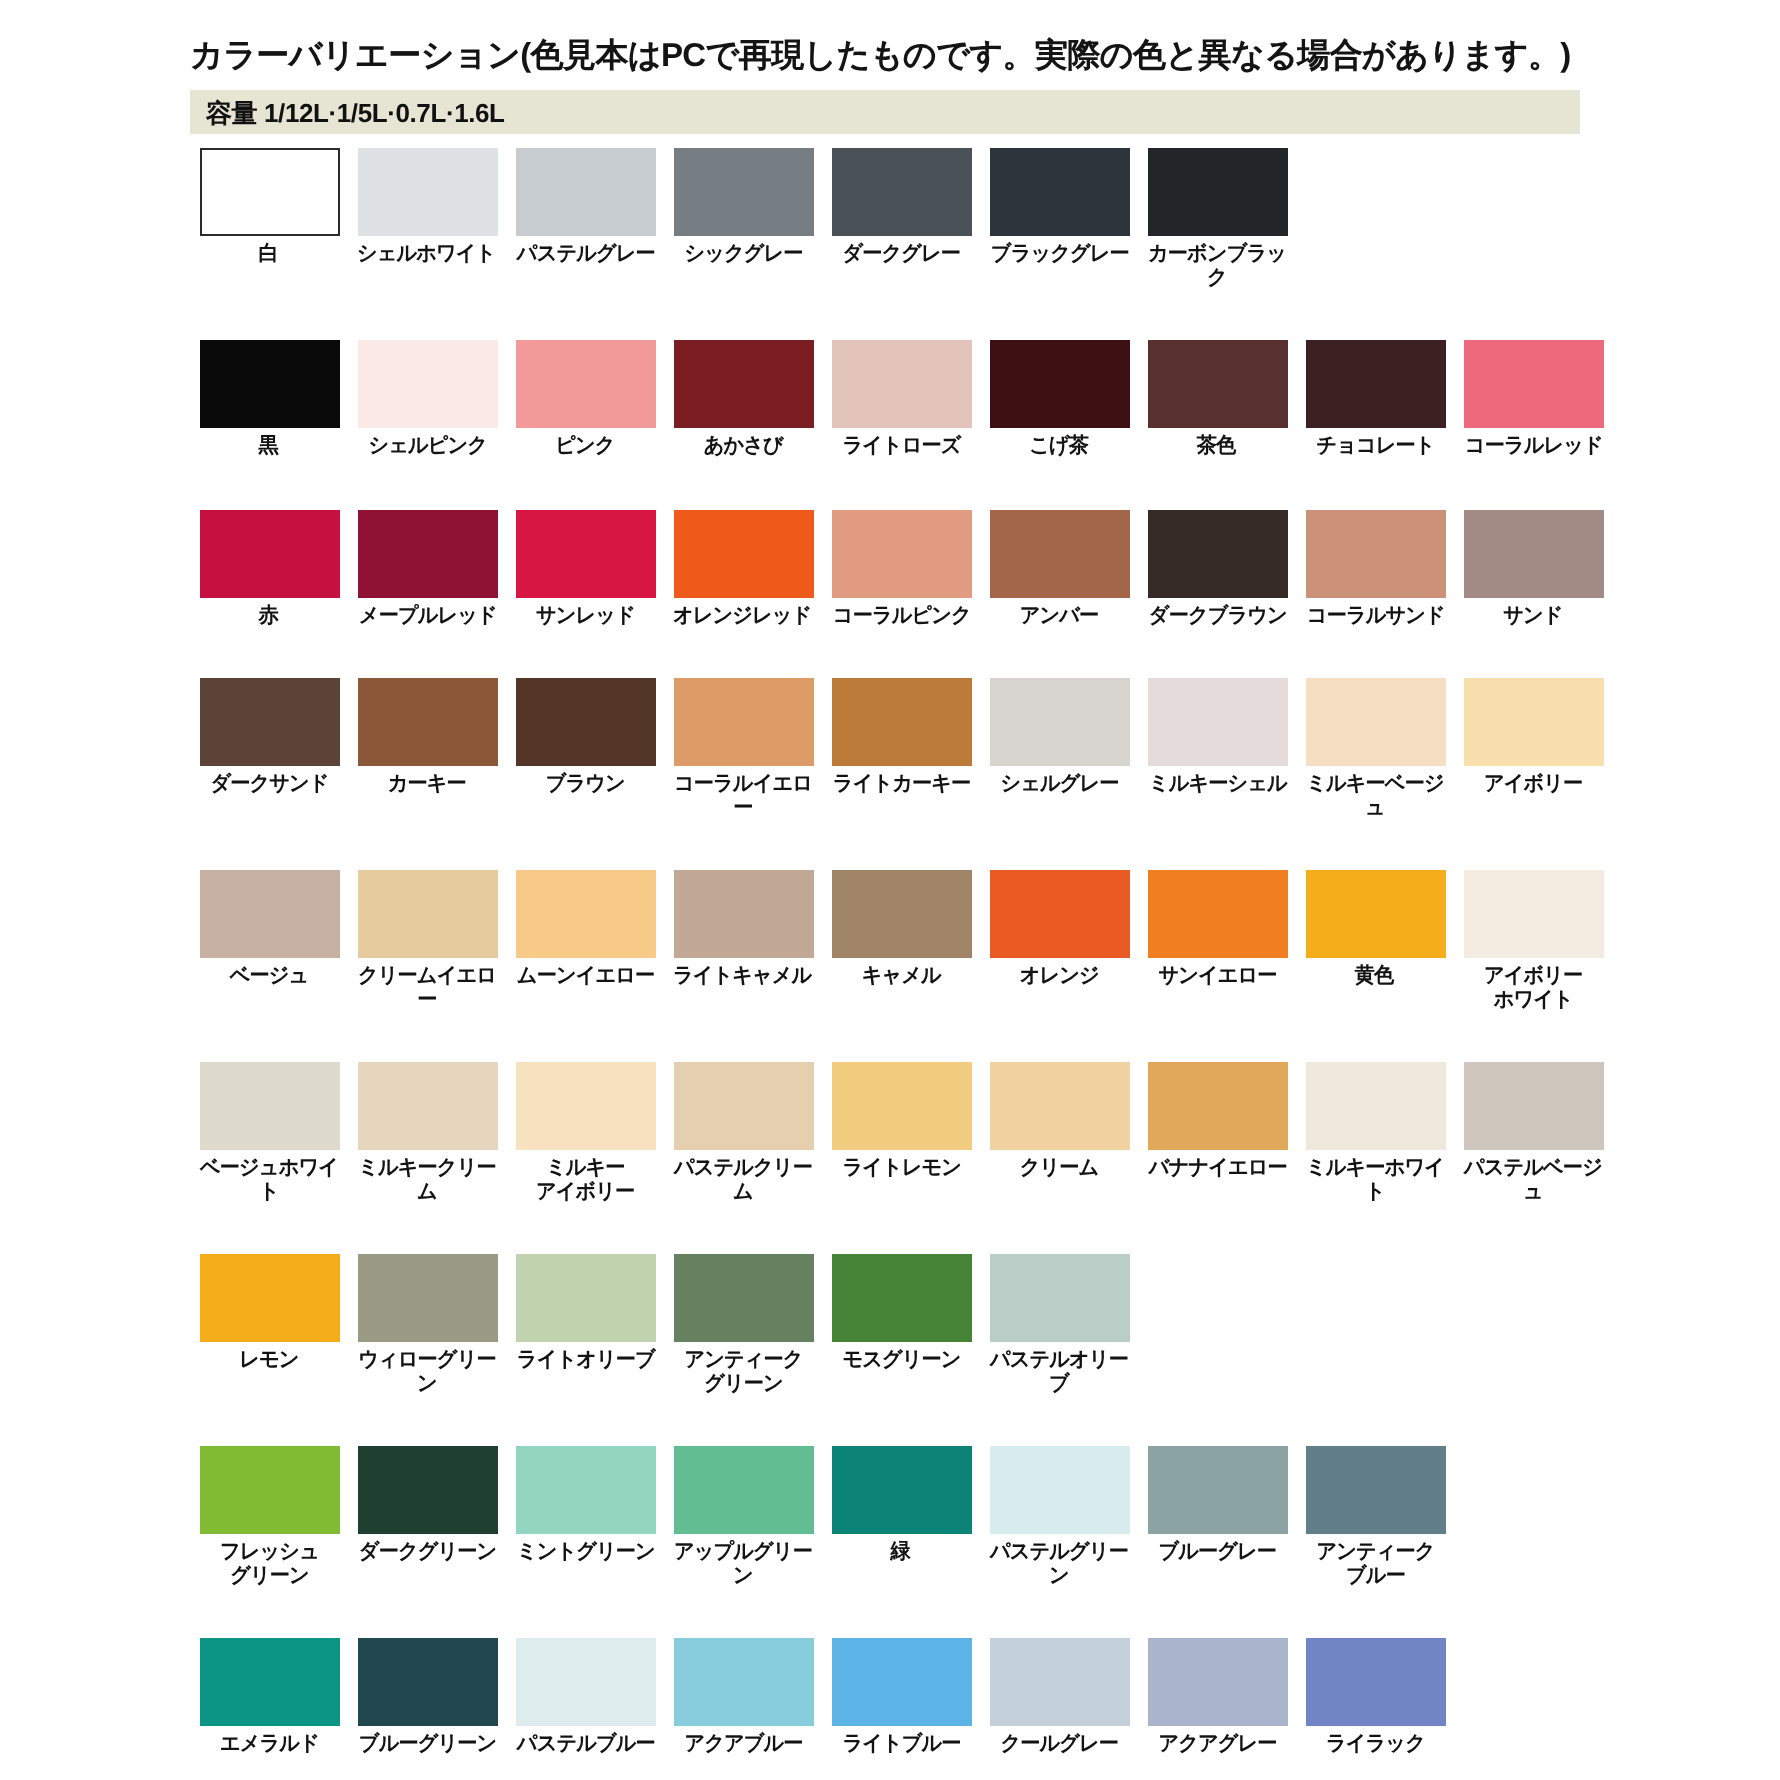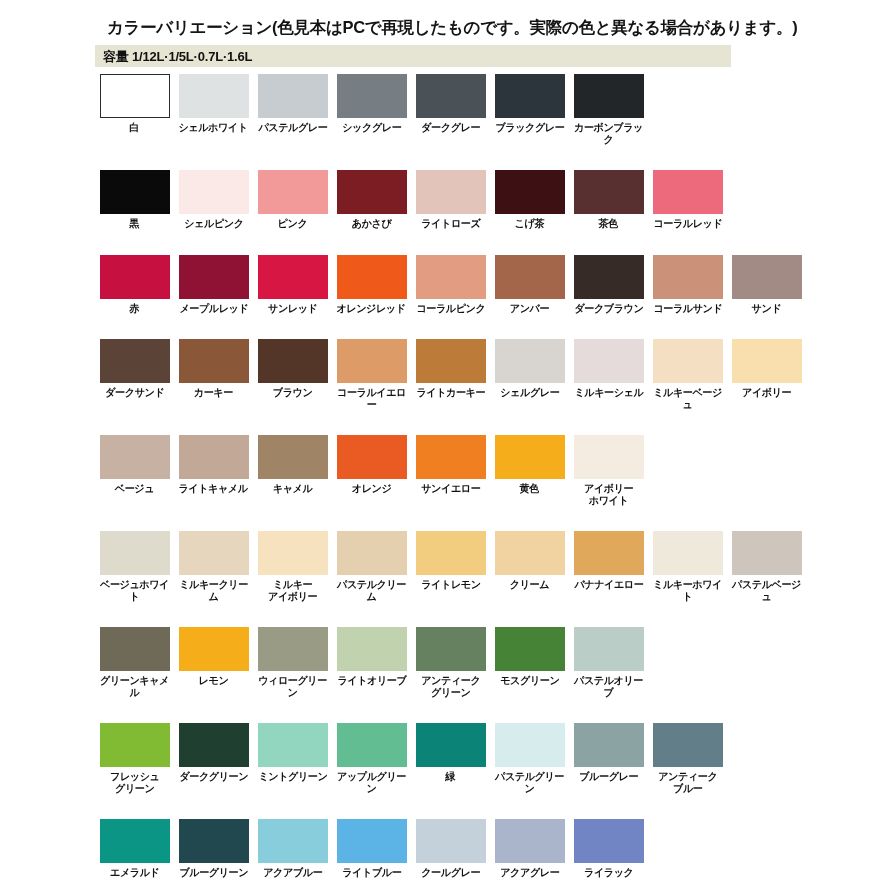--- a/index.html
+++ b/index.html
@@ -22,27 +22,26 @@
   }
   .title {
     position: absolute;
     left: 95px;
     top: 17px;
     font-size: 16.5px;
     font-weight: 700;
     letter-spacing: -0.3px;
     color: #141414;
     white-space: nowrap;
-    margin-left: 12px;
   }
   .capacity-band {
     position: absolute;
     left: 95px;
     top: 45px;
-    width: 636px;
+    width: 695px;
     height: 22px;
     background: #e6e4d3;
   }
   .capacity-text {
     position: absolute;
     left: 8px;
     top: 3px;
     font-size: 13px;
     font-weight: 700;
     letter-spacing: -0.2px;
@@ -158,20 +157,24 @@
         </div>
         <div class="cell">
           <div class="swatch" style="background: rgb(61, 17, 19);"></div>
           <div class="label">こげ茶</div>
         </div>
         <div class="cell">
           <div class="swatch" style="background: rgb(89, 48, 48);"></div>
           <div class="label">茶色</div>
         </div>
         <div class="cell">
+          <div class="swatch" style="background: rgb(60, 33, 35);"></div>
+          <div class="label">チョコレート</div>
+        </div>
+        <div class="cell">
           <div class="swatch" style="background: rgb(237, 106, 124);"></div>
           <div class="label">コーラルレッド</div>
         </div>
       </div>
       <div class="row-spacer"></div>
       <div class="row">
         <div class="cell">
           <div class="swatch" style="background: rgb(198, 16, 63);"></div>
           <div class="label">赤</div>
         </div>
@@ -245,20 +248,28 @@
         <div class="cell">
           <div class="swatch" style="background: rgb(250, 223, 174);"></div>
           <div class="label">アイボリー</div>
         </div>
       </div>
       <div class="row-spacer"></div>
       <div class="row">
         <div class="cell">
           <div class="swatch" style="background: rgb(199, 177, 162);"></div>
           <div class="label">ベージュ</div>
+        </div>
+        <div class="cell">
+          <div class="swatch" style="background: rgb(230, 203, 158);"></div>
+          <div class="label">クリームイエロー</div>
+        </div>
+        <div class="cell">
+          <div class="swatch" style="background: rgb(247, 203, 135);"></div>
+          <div class="label">ムーンイエロー</div>
         </div>
         <div class="cell">
           <div class="swatch" style="background: rgb(194, 168, 150);"></div>
           <div class="label">ライトキャメル</div>
         </div>
         <div class="cell">
           <div class="swatch" style="background: rgb(160, 132, 102);"></div>
           <div class="label">キャメル</div>
         </div>
         <div class="cell">
@@ -315,24 +326,20 @@
           <div class="label">ミルキーホワイト</div>
         </div>
         <div class="cell">
           <div class="swatch" style="background: rgb(206, 198, 189);"></div>
           <div class="label">パステルベージュ</div>
         </div>
       </div>
       <div class="row-spacer"></div>
       <div class="row">
         <div class="cell">
-          <div class="swatch" style="background: rgb(111, 106, 87);"></div>
-          <div class="label">グリーンキャメル</div>
-        </div>
-        <div class="cell">
           <div class="swatch" style="background: rgb(245, 174, 26);"></div>
           <div class="label">レモン</div>
         </div>
         <div class="cell">
           <div class="swatch" style="background: rgb(154, 155, 133);"></div>
           <div class="label">ウィローグリーン</div>
         </div>
         <div class="cell">
           <div class="swatch" style="background: rgb(192, 210, 174);"></div>
           <div class="label">ライトオリーブ</div>
@@ -392,20 +399,24 @@
       <div class="row">
         <div class="cell">
           <div class="swatch" style="background: rgb(11, 149, 133);"></div>
           <div class="label">エメラルド</div>
         </div>
         <div class="cell">
           <div class="swatch" style="background: rgb(32, 72, 78);"></div>
           <div class="label">ブルーグリーン</div>
         </div>
         <div class="cell">
+          <div class="swatch" style="background: rgb(223, 236, 237);"></div>
+          <div class="label">パステルブルー</div>
+        </div>
+        <div class="cell">
           <div class="swatch" style="background: rgb(135, 205, 219);"></div>
           <div class="label">アクアブルー</div>
         </div>
         <div class="cell">
           <div class="swatch" style="background: rgb(92, 180, 230);"></div>
           <div class="label">ライトブルー</div>
         </div>
         <div class="cell">
           <div class="swatch" style="background: rgb(196, 208, 218);"></div>
           <div class="label">クールグレー</div>

